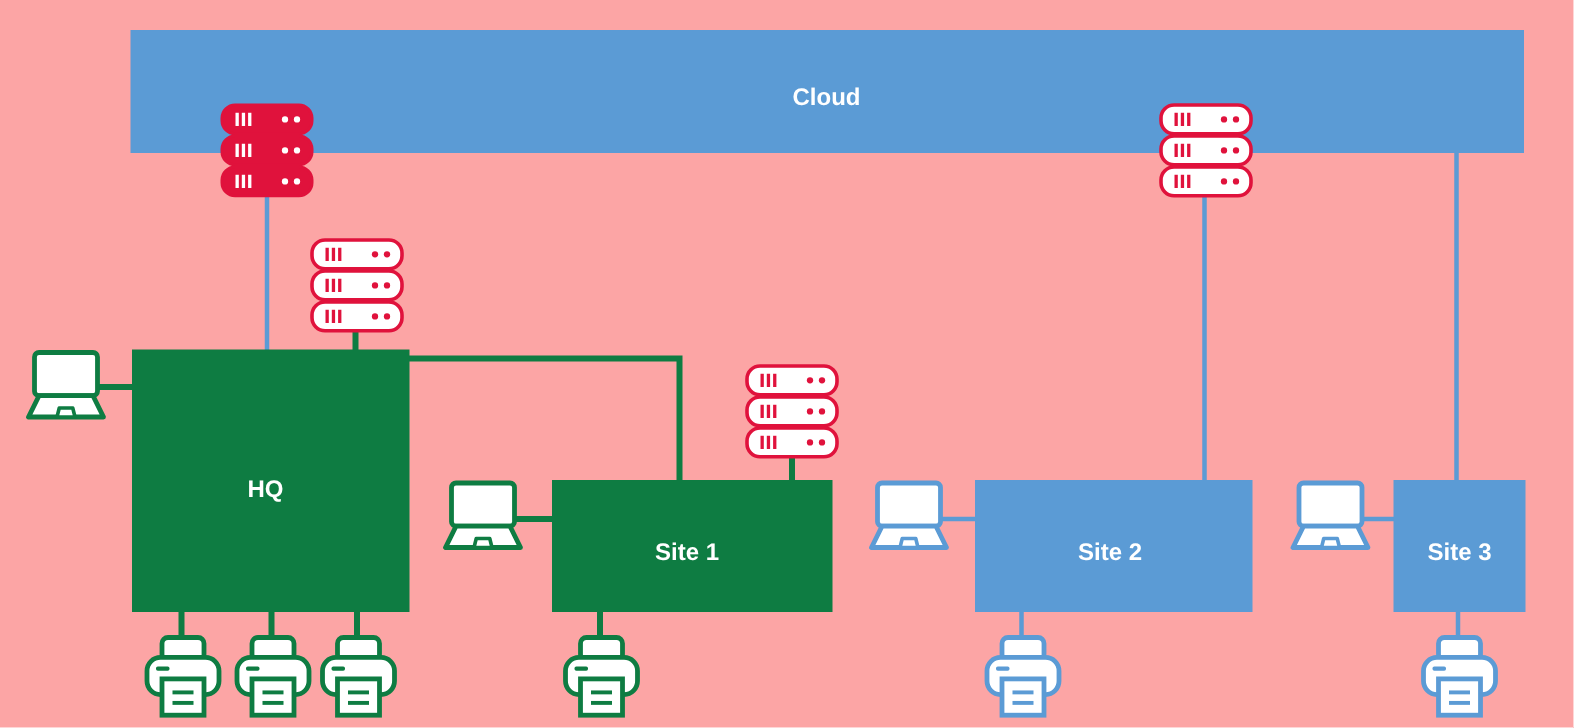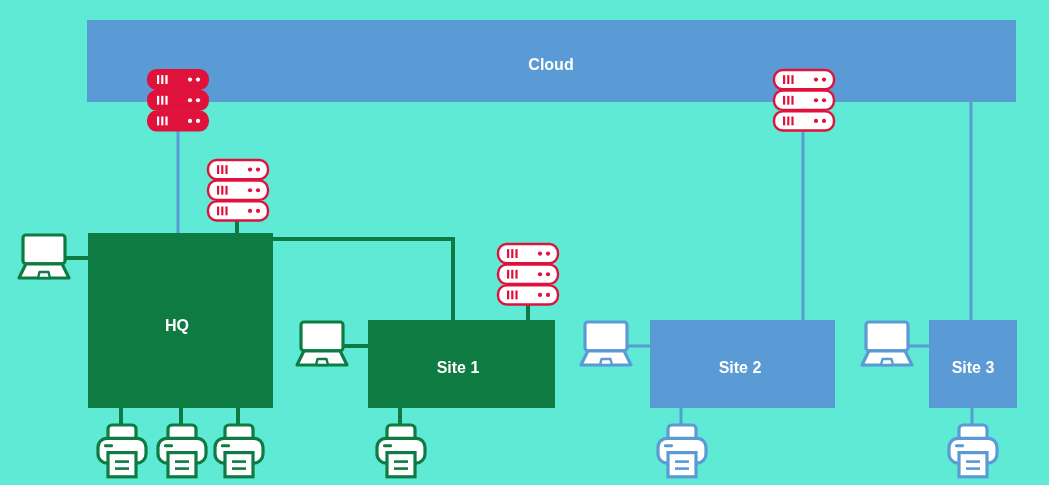--- a/index.html
+++ b/index.html
@@ -7,21 +7,21 @@
     padding: 0;
     background: #ffffff;
   }
   body {
     font-family: "Liberation Sans", sans-serif;
   }
   #diagram-root {
     position: relative;
     width: 1049px;
     height: 485px;
-    background: #5eead4;
+    background: #fca5a5;
     overflow: hidden;
     text-align: right;
   }
   #diagram-svg {
     position: absolute;
     top: 0;
     left: 0;
     width: 1049px;
     height: 485px;
     display: block;

